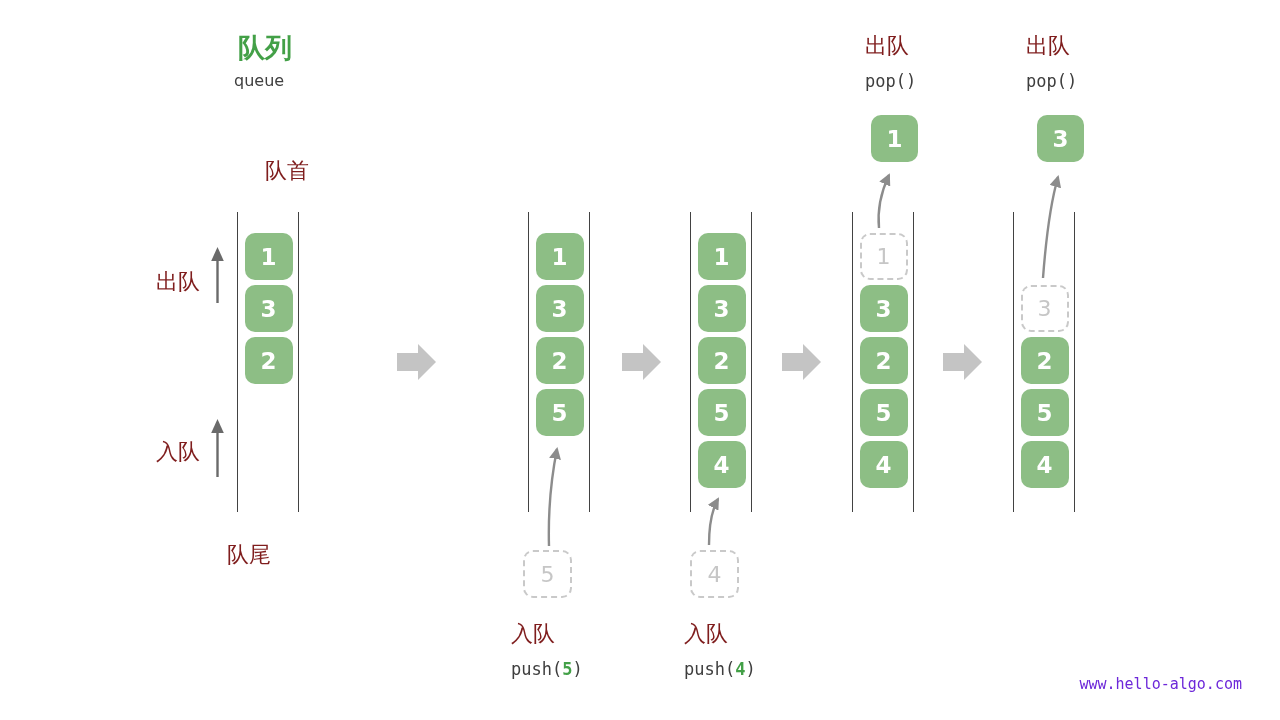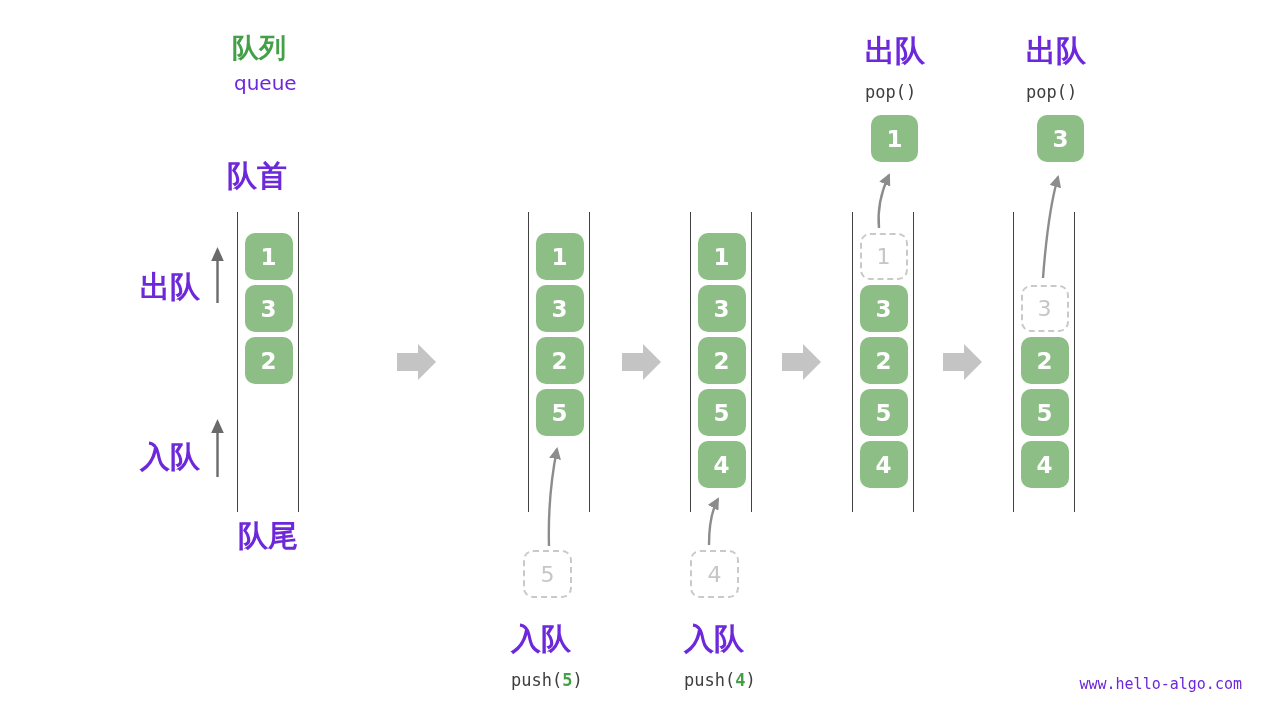--- a/index.html
+++ b/index.html
@@ -5,27 +5,27 @@
   * { margin:0; padding:0; box-sizing:border-box; }
   html,body { background:#ffffff; }
   body {
     width:1280px; height:720px; position:relative; overflow:hidden;
     font-family:"DejaVu Sans","Liberation Sans",sans-serif;
     color:#3e3e3e;
   }
   .stage { position:absolute; left:0; top:0; width:1280px; height:720px; }
 
   
-  .title { position:absolute; left:232px; top:30px; font-size:27px; font-weight:bold; color:#43a047; }
-  .subtitle { position:absolute; left:234px; top:71px; font-size:20px; color:#6d28d9; }
+  .title { position:absolute; left:238px; top:30px; font-size:27px; font-weight:bold; color:#43a047; }
+  .subtitle { position:absolute; left:234px; top:71px; font-size:16px; color:#404040; }
 
   
-  .zh { font-size:30px; font-weight:bold; color:#6d28d9; }
-  .lbl-front { position:absolute; left:227px; top:156px; width:82px; text-align:left; }
-  .lbl-rear  { position:absolute; left:227px; top:516px; width:82px; text-align:center; }
+  .zh { font-size:22px; font-weight:normal; color:#7f1d1d; }
+  .lbl-front { position:absolute; left:227px; top:156px; width:82px; text-align:right; }
+  .lbl-rear  { position:absolute; left:227px; top:540px; width:82px; }
   .lbl-deq   { position:absolute; left:130px; top:267px; width:70px; text-align:right; }
   .lbl-enq   { position:absolute; left:130px; top:437px; width:70px; text-align:right; }
 
   
   .col {
     position:absolute; top:212px; height:300px; width:62px;
     border-left:1.5px solid #424242; border-right:1.5px solid #424242;
   }
   .box {
     position:absolute; left:6.5px; width:48px; height:47px;

